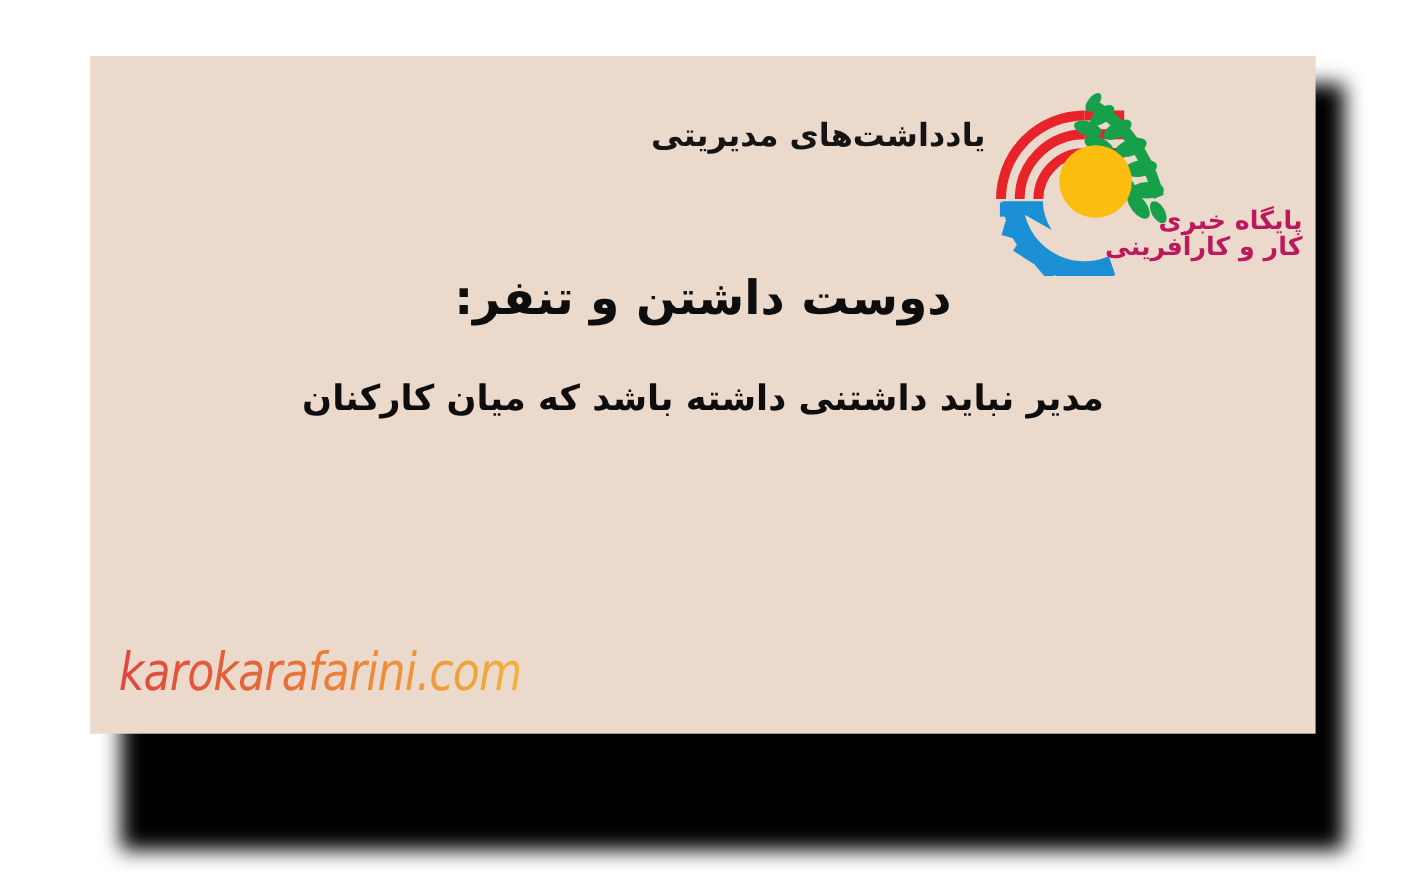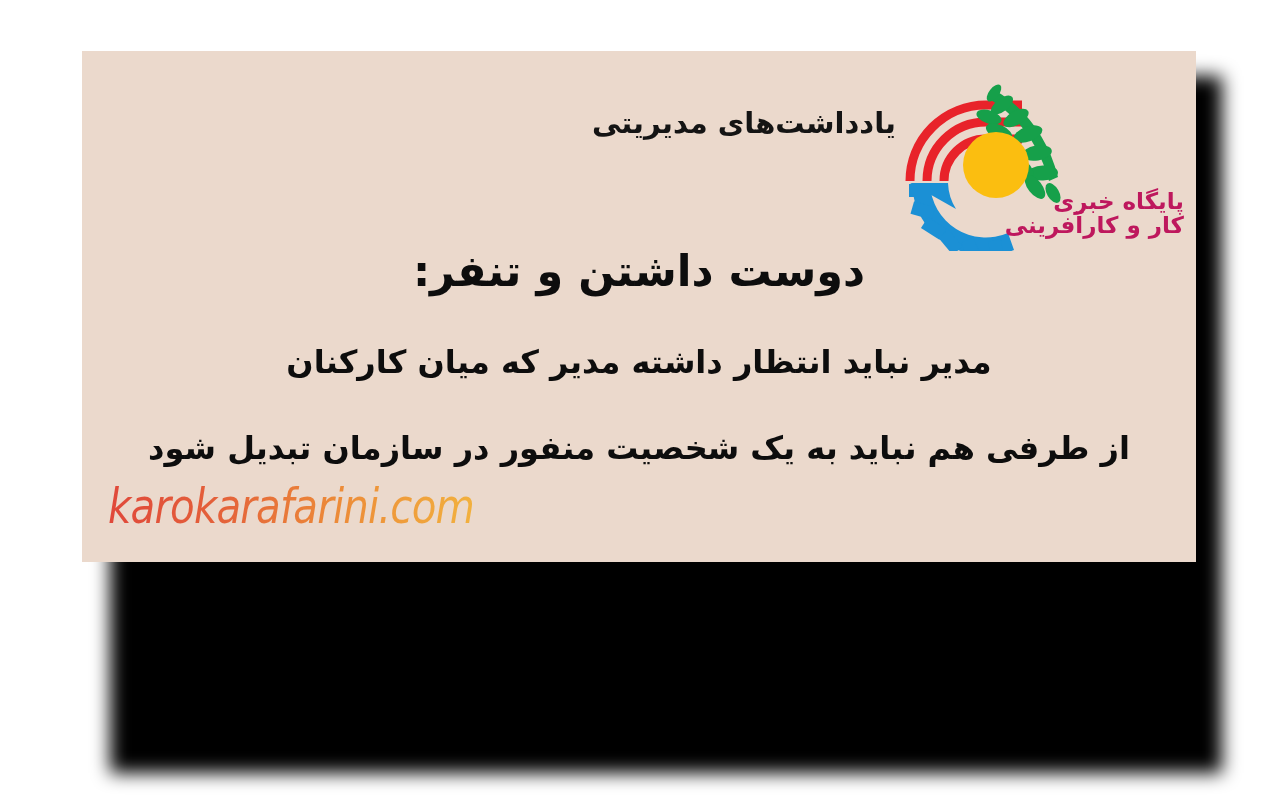--- a/index.html
+++ b/index.html
@@ -33,21 +33,21 @@
     filter: blur(9px);
     z-index: 1;
   }
 
   
   .card {
     position: absolute;
     left: 82px;
     top: 51px;
     width: 1114px;
-    height: 511px;
+    height: 616px;
     background: #EBD9CC;
     z-index: 2;
     overflow: hidden;
   }
 
   
   .header-row {
     position: absolute;
     top: 0;
     left: 0;
@@ -234,22 +234,21 @@
           <div class="wm-line wm1">پایگاه خبری</div>
           <div class="wm-line wm2">کار و کارآفرینی</div>
         </div>
 
       </div>
     </div>
 
     <div class="body-block">
       <div class="quote-title">دوست داشتن و تنفر:</div>
 
-      <div class="quote-line">مدیر نباید انتظار داشته مدیر که میان کارکنان</div>
-
-
-      <div class="quote-line">از طرفی هم نباید به یک شخصیت منفور در سازمان تبدیل شود</div>
+      <div class="quote-line">مدیر نباید داشتنی داشته باشد که میان کارکنان</div>
+
+
     </div>
 
     <div class="watermark">karokarafarini.com</div>
 
   </div>
 </div>
 
 </body></html>

